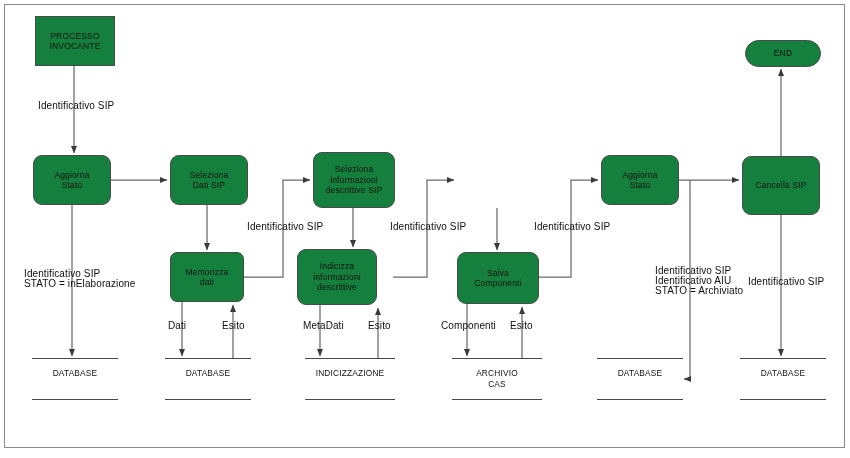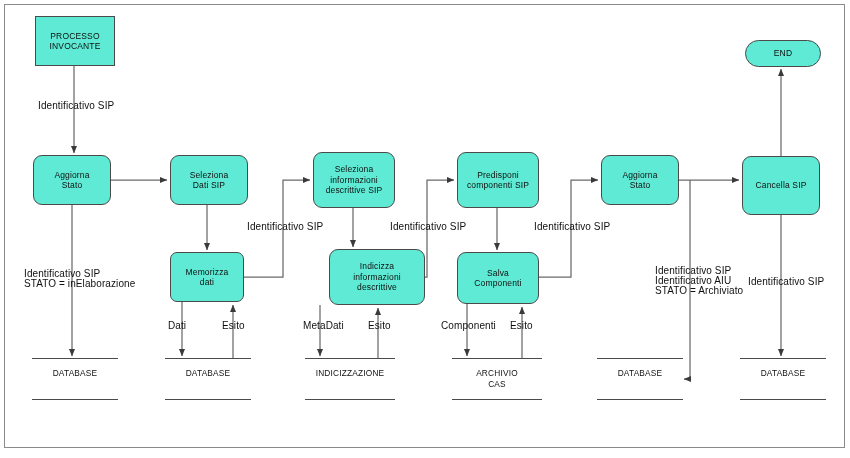--- a/index.html
+++ b/index.html
@@ -30,21 +30,21 @@
     left: 0;
     top: 0;
     width: 850px;
     height: 458px;
     pointer-events: none;
   }
   .node {
     position: absolute;
     box-sizing: border-box;
     border: 1px solid #4a4a4a;
-    background: #5eead4;
+    background: #15803d;
     display: flex;
     align-items: center;
     justify-content: center;
     text-align: center;
     font-size: 8.5px;
     line-height: 10.5px;
     color: #101010;
     letter-spacing: 0.15px;
   }
   .node.rounded { border-radius: 9px; }
@@ -156,37 +156,34 @@
   </div>
 
   <div class="node rounded" style="left:170px; top:155px; width:78px; height:50px;">
     <span>Seleziona<br>Dati SIP</span>
   </div>
 
   <div class="node rounded" style="left:313px; top:152px; width:82px; height:56px;">
     <span>Seleziona<br>informazioni<br>descrittive SIP</span>
   </div>
 
-  <div class="node rounded" style="left:457px; top:152px; width:82px; height:56px;">
-    <span>Predisponi<br>componenti SIP</span>
-  </div>
 
   <div class="node rounded" style="left:601px; top:155px; width:78px; height:50px;">
     <span>Aggiorna<br>Stato</span>
   </div>
 
   <div class="node rounded" style="left:742px; top:156px; width:78px; height:59px;">
     <span>Cancella SIP</span>
   </div>
 
   <div class="node rounded" style="left:170px; top:252px; width:74px; height:50px;border-radius:7px;">
     <span>Memorizza<br>dati</span>
   </div>
 
-  <div class="node rounded" style="left:329px; top:249px; width:96px; height:56px;align-items:center;">
+  <div class="node rounded" style="left:297px; top:249px; width:80px; height:56px;align-items:center;">
     <span>Indicizza<br>informazioni<br>descrittive</span>
   </div>
 
   <div class="node rounded" style="left:457px; top:252px; width:82px; height:52px;">
     <span>Salva<br>Componenti</span>
   </div>
 
   <div class="store" style="left:32px; top:358px; width:86px; height:42px;">
     <div class="line-top"></div>
     <div class="store-label">DATABASE</div>

